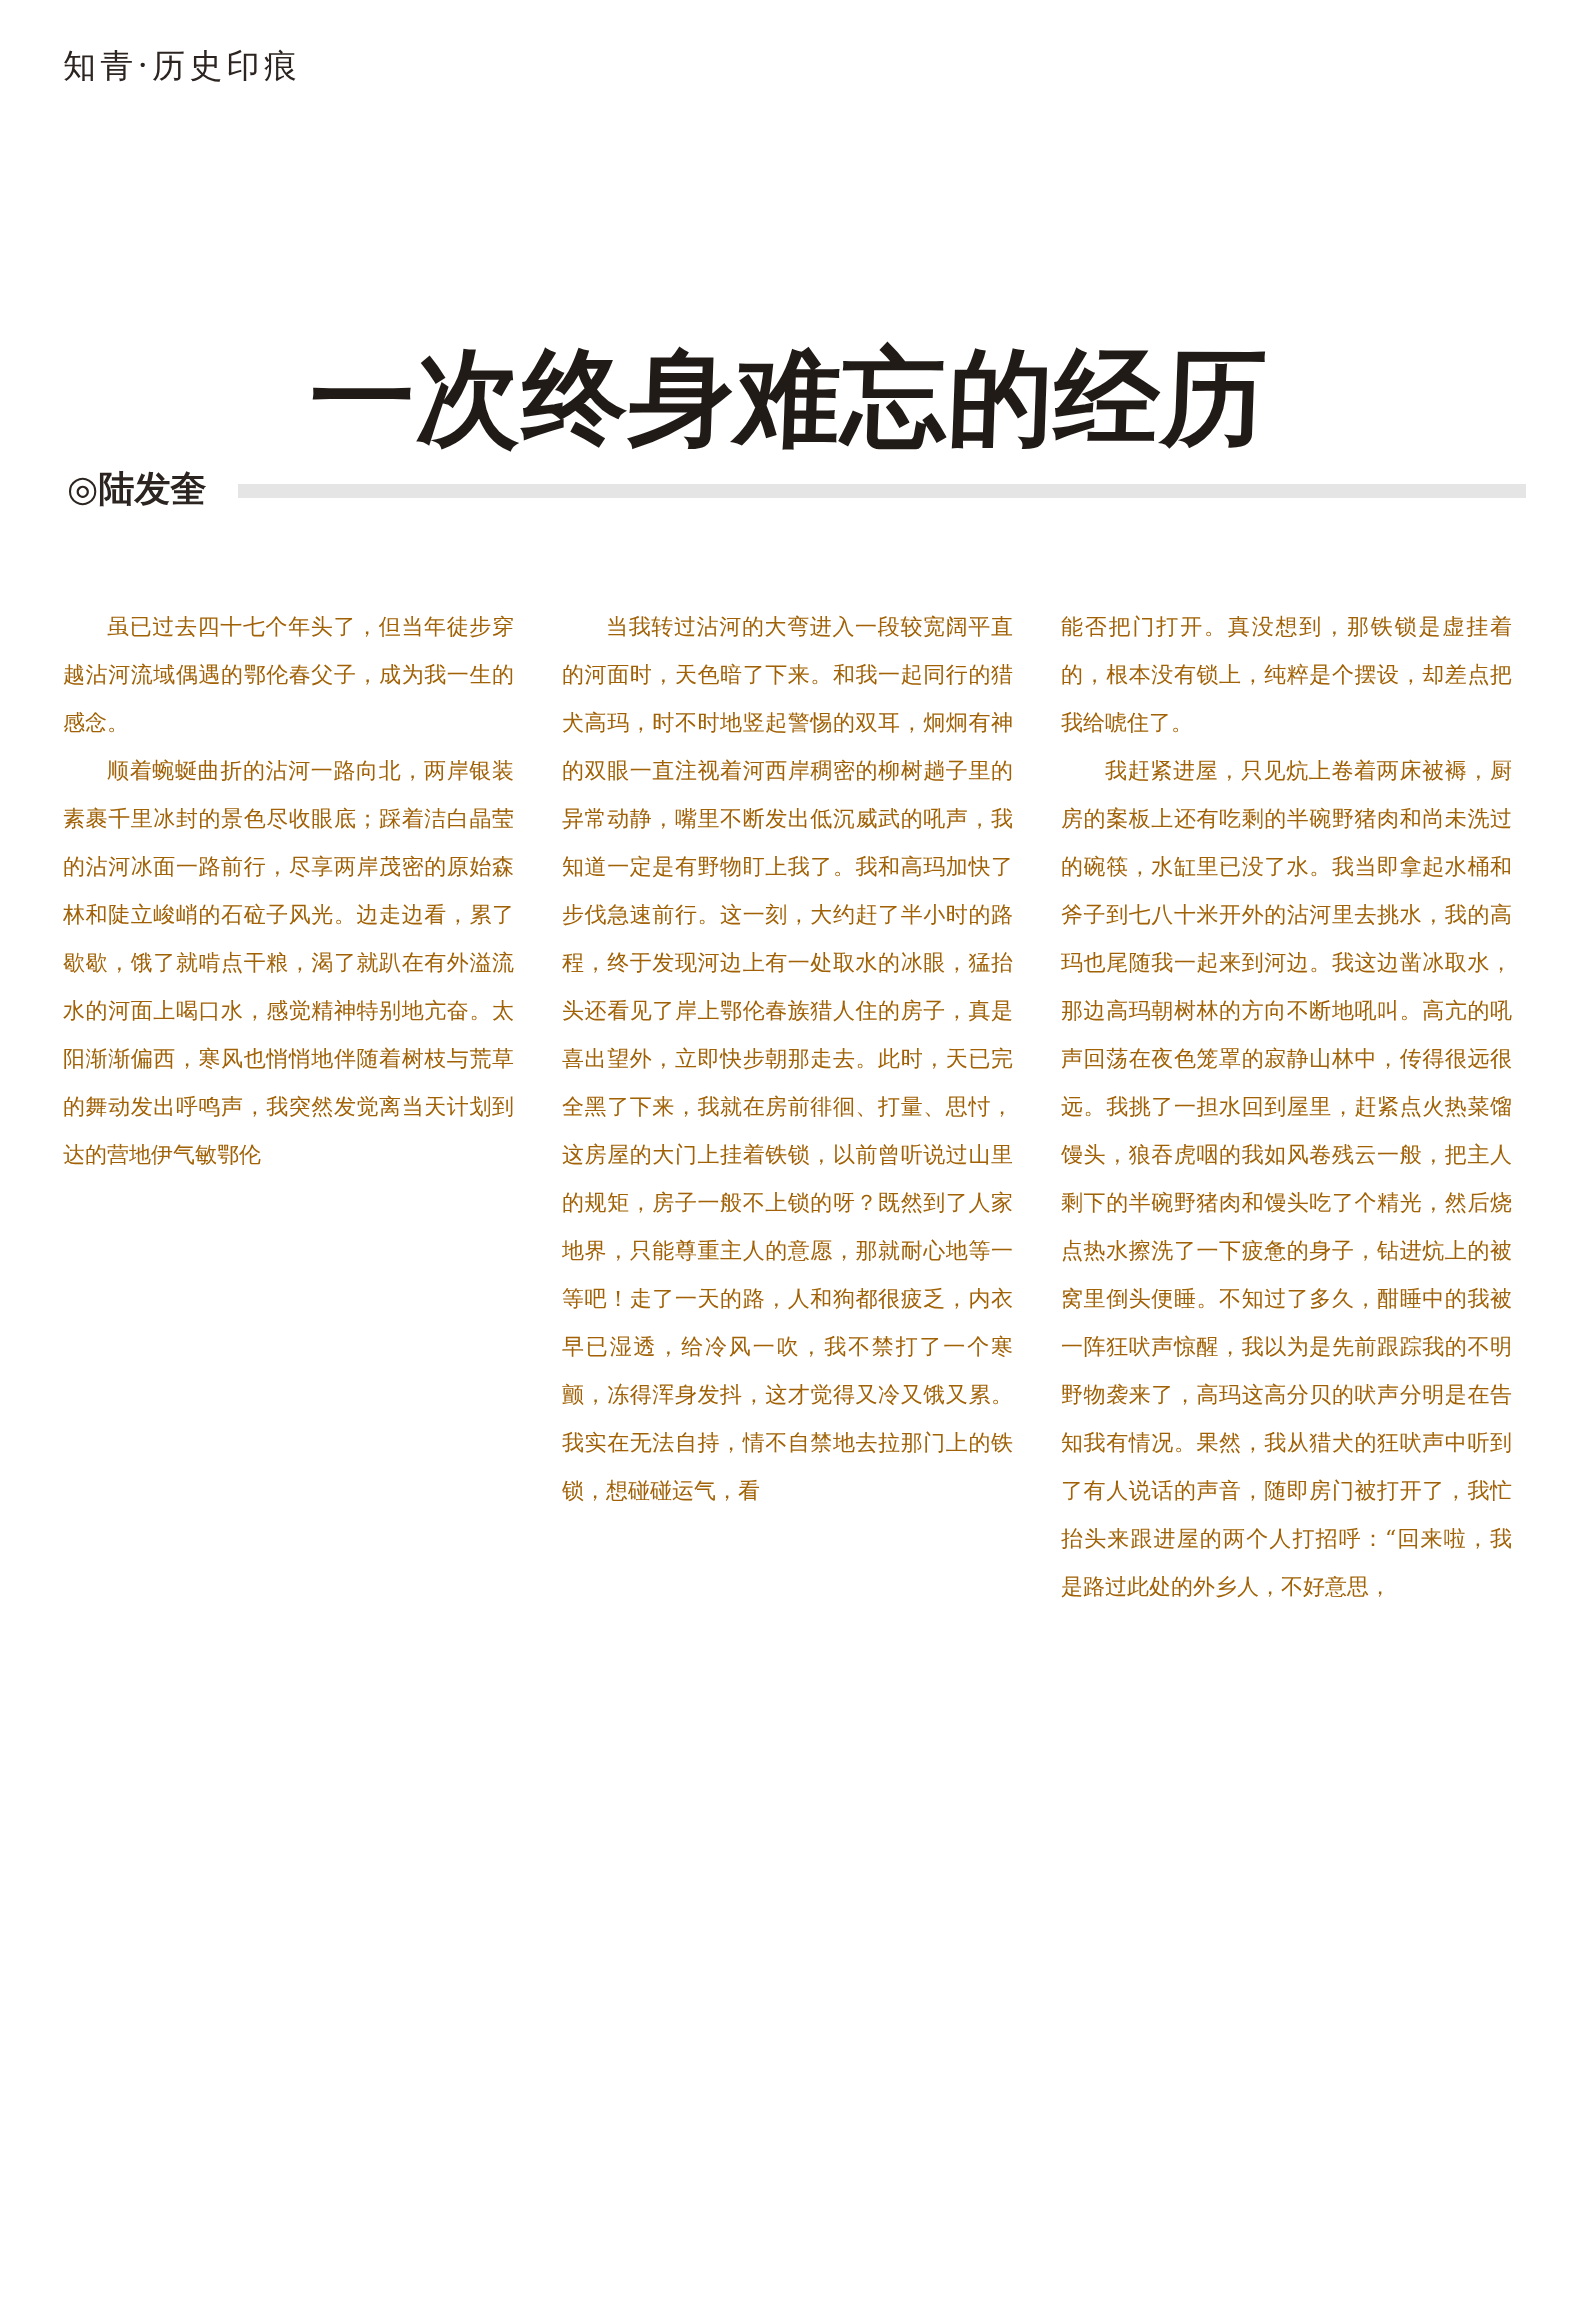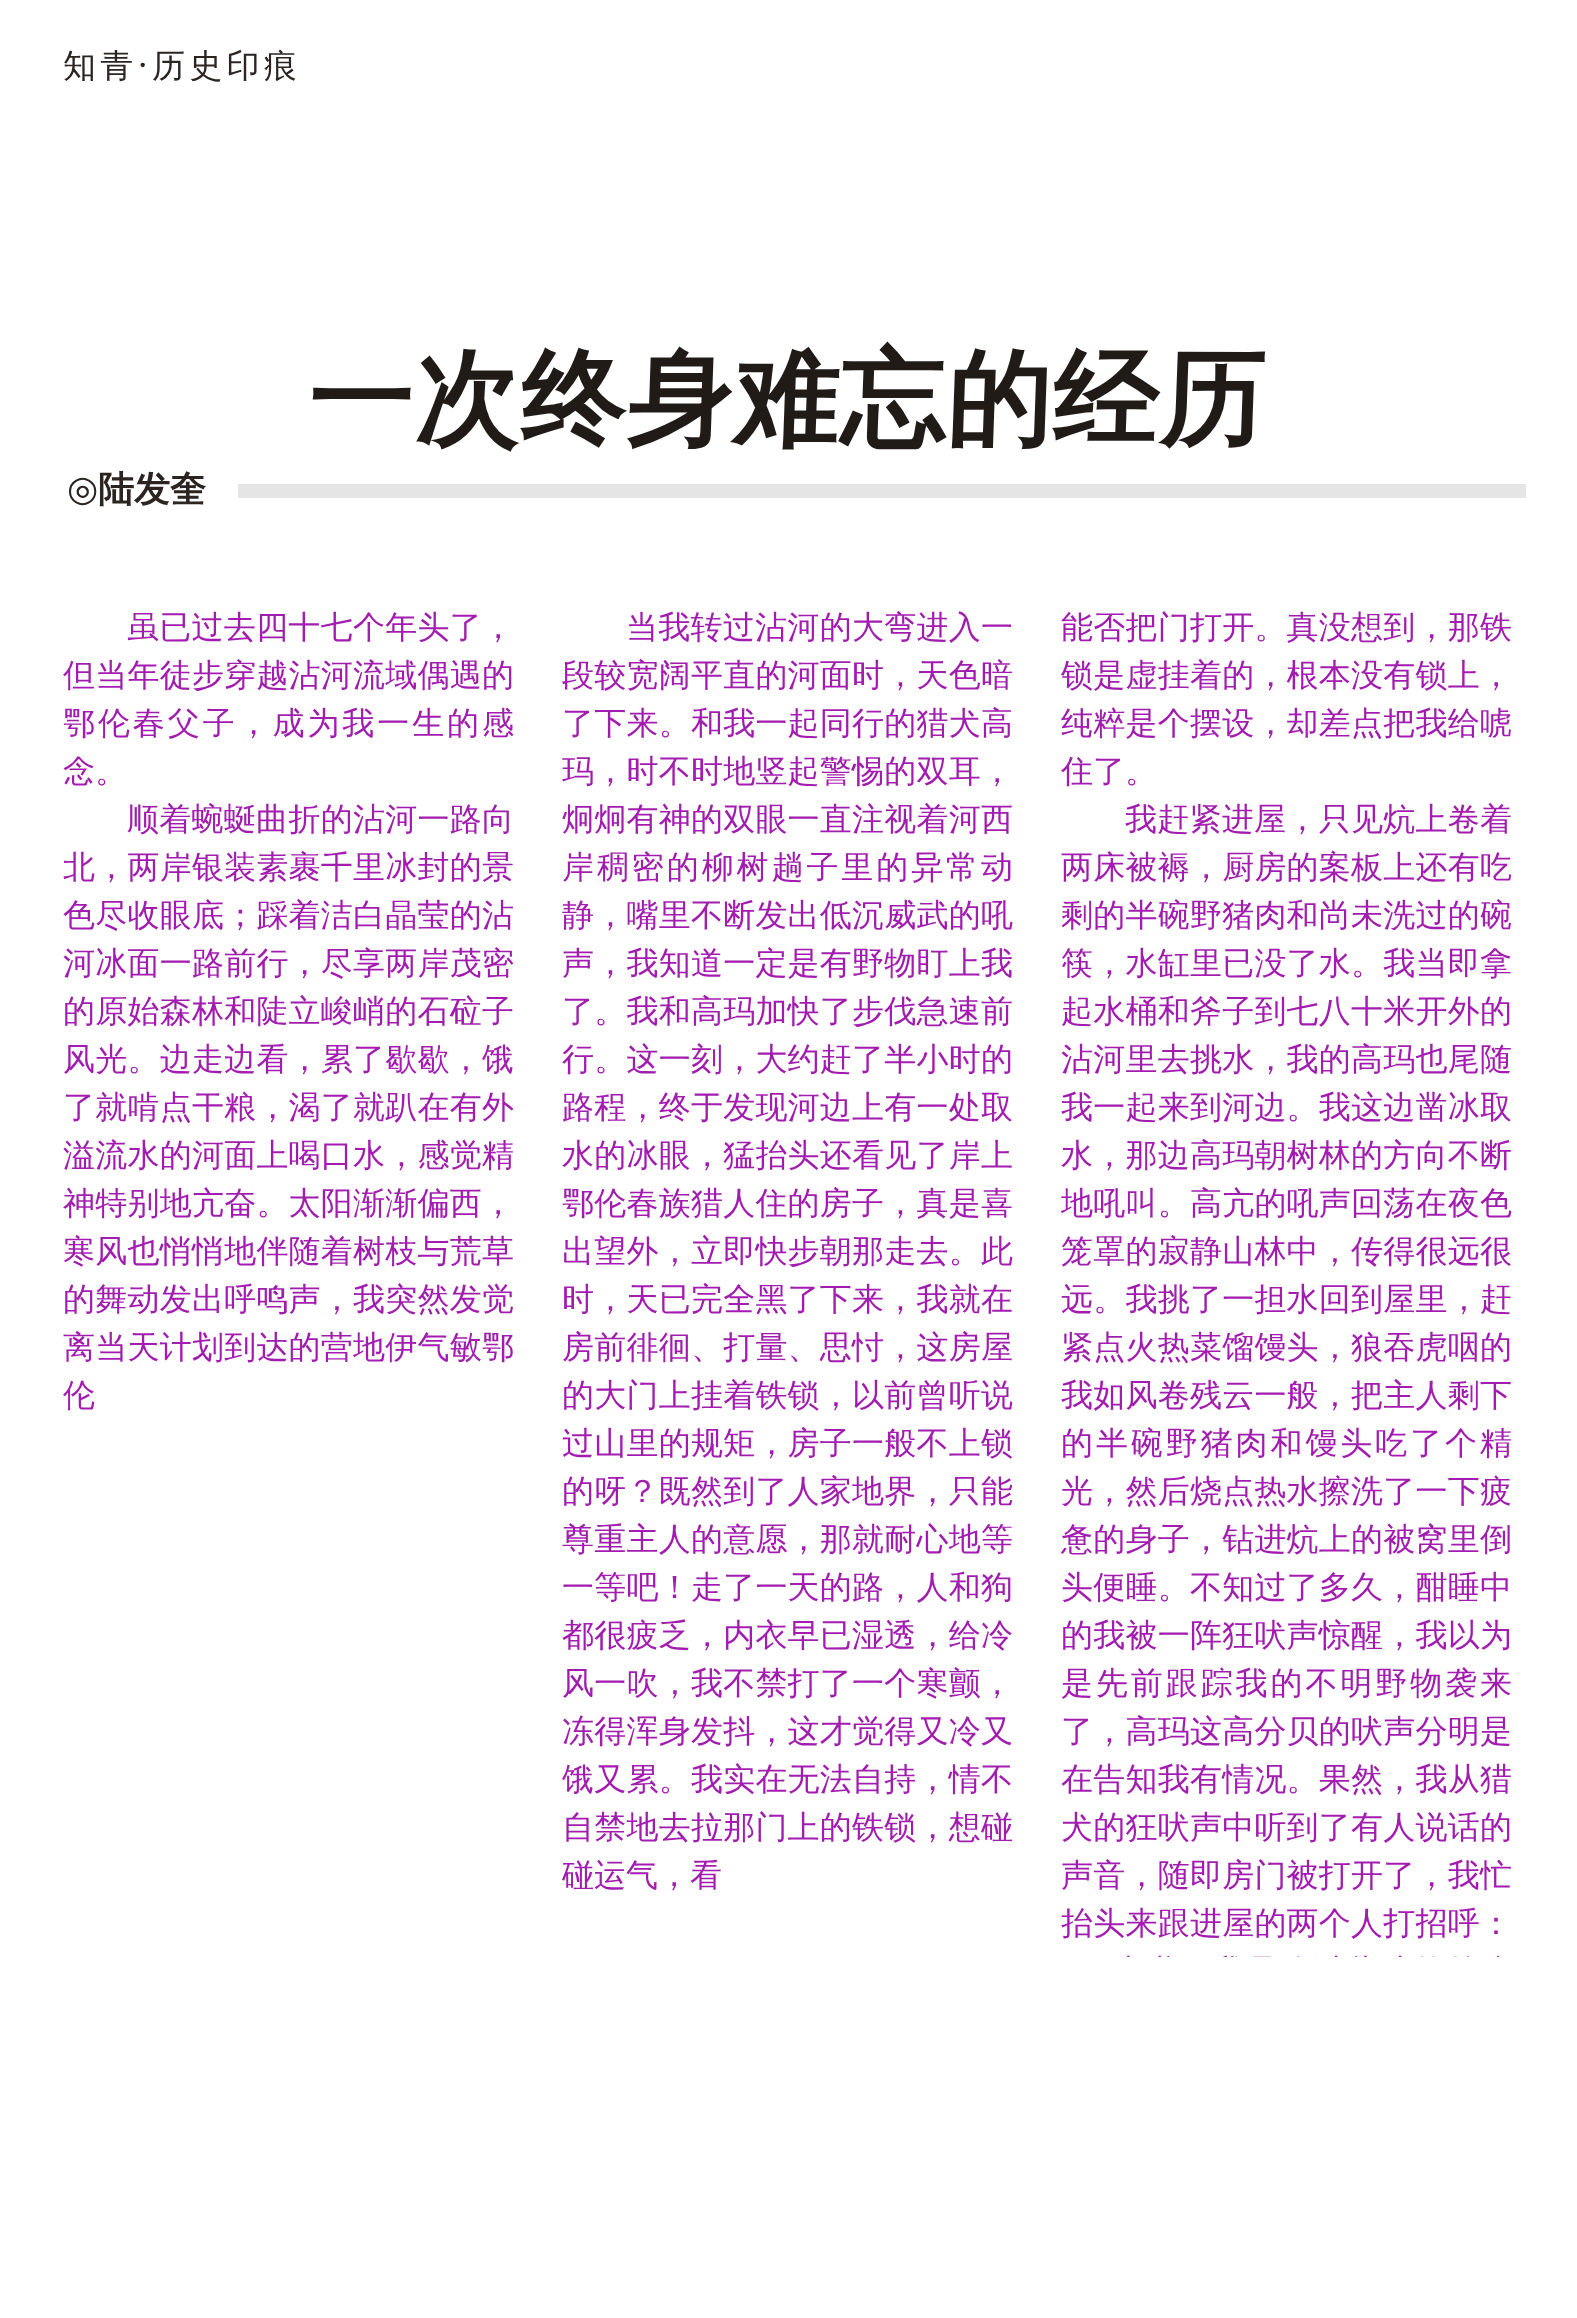--- a/index.html
+++ b/index.html
@@ -60,25 +60,25 @@
   .columns {
     position: absolute;
     left: 63px;
     top: 603px;
     width: 1449px;
     display: flex;
     gap: 48px;
   }
   .col {
     width: 451px;
-    font-size: 32px;
+    font-size: 22px;
     line-height: 48px;
     text-align: justify;
     text-justify: inter-ideograph;
-    color: #a21caf;
+    color: #a16207;
     word-break: break-all;
   }
   .col p { margin: 0; padding: 0; }
   .col p.indent { text-indent: 2em; }
   .footer {
     position: absolute;
     left: 67px;
     top: 2172px;
     display: flex;
     align-items: flex-start;

